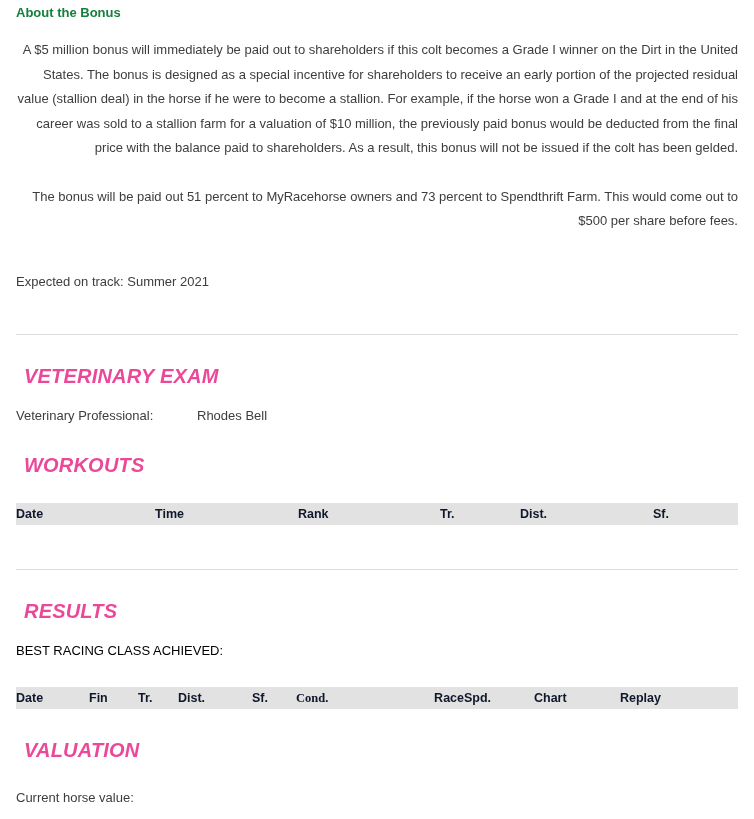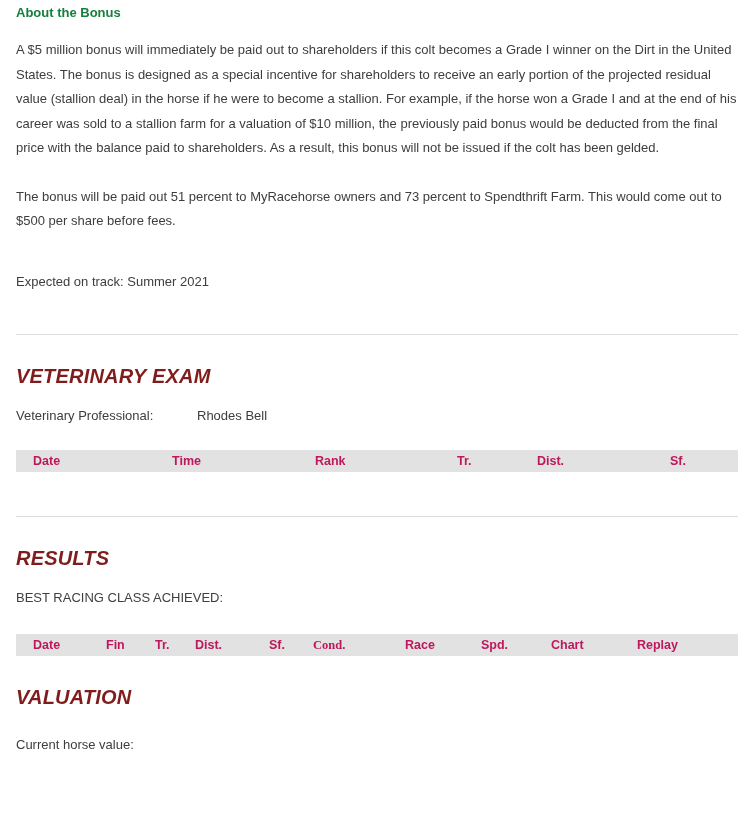--- a/index.html
+++ b/index.html
@@ -14,89 +14,90 @@
   .about-heading {
     font-size: 13px;
     font-weight: bold;
     color: #15803d;
     margin: 0 0 18px 0;
   }
   p.body-text {
     font-size: 13px;
     line-height: 24.5px;
     margin: 0 0 24px 0;
+    text-align: right;
   }
   p.expected {
     font-size: 13px;
     line-height: 16px;
     margin: 40px 0 0 0;
   }
 
   hr.section-divider {
     border: none;
     border-top: 1px solid #dcdcdc;
     margin: 44px 0 0 0;
   }
 
   h2.section-heading {
     font-family: "Liberation Sans", sans-serif;
     font-style: italic;
     font-weight: bold;
     font-size: 20px;
     letter-spacing: 0.2px;
-    color: #7f1d1d;
-    margin: 30px 0 20px 0;
+    color: #ec4899;
+    margin: 30px 0 20px 8px;
   }
 
   .kv-row {
     display: flex;
     font-size: 13px;
     line-height: 16px;
     margin: 0 0 10px 0;
   }
   .kv-label { width: 181px; flex: 0 0 181px; }
   .kv-value { flex: 1; }
 
   .thead {
     display: flex;
     background: #e2e2e2;
     font-size: 12.5px;
     font-weight: bold;
-    color: #be185d;
-    padding: 4px 17px;
+    color: #0f172a;
+    padding: 4px 0;
     line-height: 14px;
     margin-top: 26px;
   }
   .thead span { display: block; }
 
   
   .w-c0 { width: 139px; flex: 0 0 139px; }
   .w-c1 { width: 143px; flex: 0 0 143px; }
   .w-c2 { width: 142px; flex: 0 0 142px; }
   .w-c3 { width: 80px;  flex: 0 0 80px;  }
   .w-c4 { width: 133px; flex: 0 0 133px; }
   .w-c5 { flex: 1; }
 
   
   .r-c0 { width: 73px; flex: 0 0 73px; }
   .r-c1 { width: 49px; flex: 0 0 49px; }
   .r-c2 { width: 40px; flex: 0 0 40px; }
   .r-c3 { width: 74px; flex: 0 0 74px; }
   .r-c4 { width: 44px; flex: 0 0 44px; }
   .r-c5 { width: 92px; flex: 0 0 92px; font-family: Liberation Serif, serif; }
-  .r-c6 { width: 76px; flex: 0 0 76px; }
+  .r-c6 { width: 76px; flex: 0 0 76px; text-align: right; }
   .r-c7 { width: 70px; flex: 0 0 70px; }
   .r-c8 { width: 86px; flex: 0 0 86px; }
   .r-c9 { flex: 1; }
 
   .sub-label {
     font-size: 13px;
     line-height: 16px;
     margin: 0 0 28px 0;
-    color: #404040;
+    color: #000000;
   }
 
   .val-row {
     display: flex;
     font-size: 13px;
     line-height: 16px;
     padding: 8px 0;
     border-bottom: 1px solid #dcdcdc;
     flex-direction: column;
   }
@@ -123,20 +124,21 @@
 
   <section>
     <h2 class="section-heading">VETERINARY EXAM</h2>
     <div class="kv-row">
       <span class="kv-label">Veterinary Professional:</span>
       <span class="kv-value">Rhodes Bell</span>
     </div>
   </section>
 
   <section>
+    <h2 class="section-heading mt-workouts">WORKOUTS</h2>
     <div class="thead">
       <span class="w-c0">Date</span>
       <span class="w-c1">Time</span>
       <span class="w-c2">Rank</span>
       <span class="w-c3">Tr.</span>
       <span class="w-c4">Dist.</span>
       <span class="w-c5">Sf.</span>
     </div>
   </section>
 

